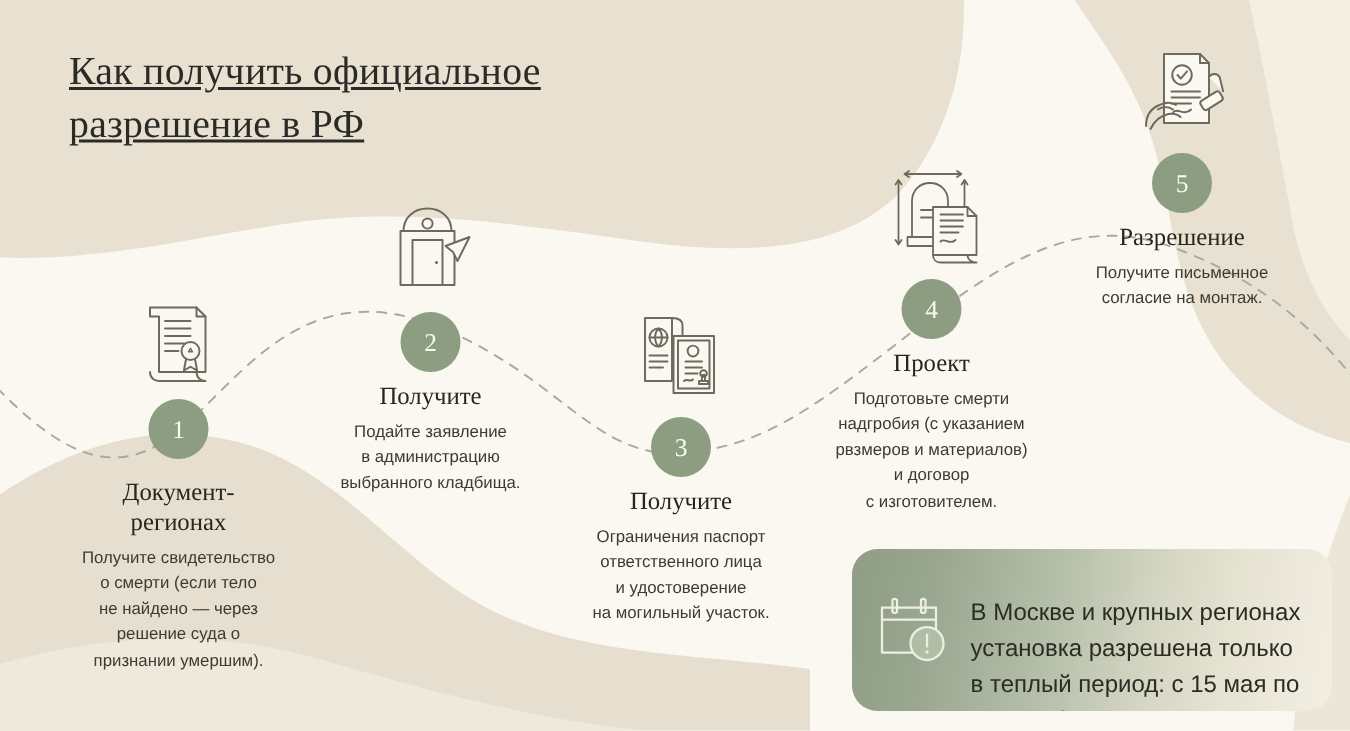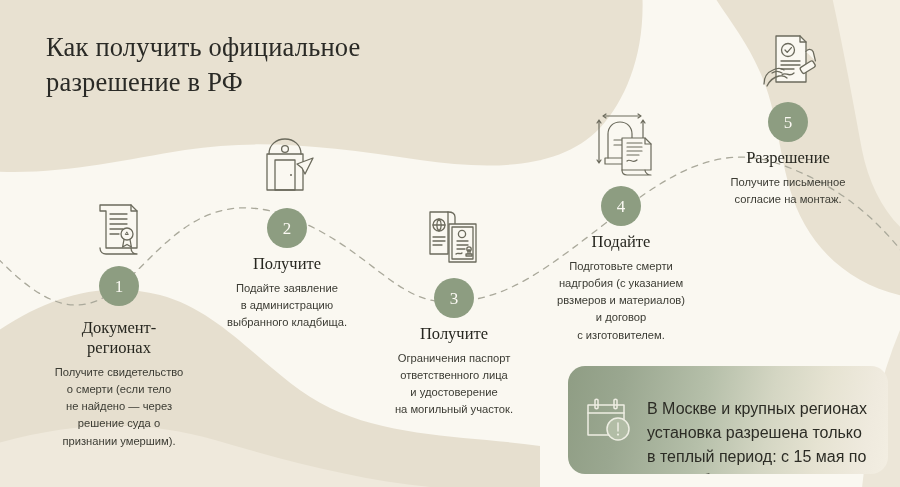--- a/index.html
+++ b/index.html
@@ -14,20 +14,21 @@
   
   #bg-layer { position:absolute; inset:0; width:900px; height:487px; }
 
   
   #page-title {
     position:absolute; left:46px; top:30px; width:430px;
     font-family:"Liberation Serif", serif;
     font-size:26.5px; line-height:1.33; letter-spacing:.2px;
     color:#2a2a26; font-weight:400; z-index:6;
     white-space:pre-line;
+    text-decoration:underline;
   }
 
   
   #flow-path { position:absolute; left:0; top:0; z-index:2; }
 
   
   .step { position:absolute; z-index:4; }
   .step-icon {
     position:absolute; left:50%; transform:translateX(-50%);
     width:68px; height:68px;
@@ -196,21 +197,21 @@
     <path d="M21,46 V22 C21,15 26,10 33,10 C40,10 45,15 45,22 V46"></path>
     <path d="M18,46 H49 V52 H18 Z"></path>
     <path d="M27,28 H39 M27,33 H39"></path>
     <path d="M35,26 H58 L64,32 V58 H35 Z" fill="#faf8f1"></path>
     <path d="M58,26 V32 H64"></path>
     <path d="M35,58 C35,61 37,63 40,63 H64 C61,63 58,61 58,58"></path>
     <path d="M40,31 H55 M40,35 H55 M40,39 H55 M40,43 H52"></path>
     <path d="M40,49 C43,46 46,52 50,48"></path>
   </svg>
   <div class="step-badge">4</div>
-  <div class="step-title">Подайте</div>
+  <div class="step-title">Проект</div>
   <div class="step-desc">Подготовьте смерти
 надгробия (с указанием
 рвзмеров и материалов)
 и договор
 с изготовителем.</div>
 </div>
 
 <div class="step s-layout" id="step-5">
   <svg class="step-icon" viewBox="0 0 68 68" fill="none" stroke="#6b6a5c" stroke-width="1.3" stroke-linecap="round" stroke-linejoin="round">
     <path d="M22,8 H46 L52,14 V54 H22 Z" fill="#faf8f1"></path>

